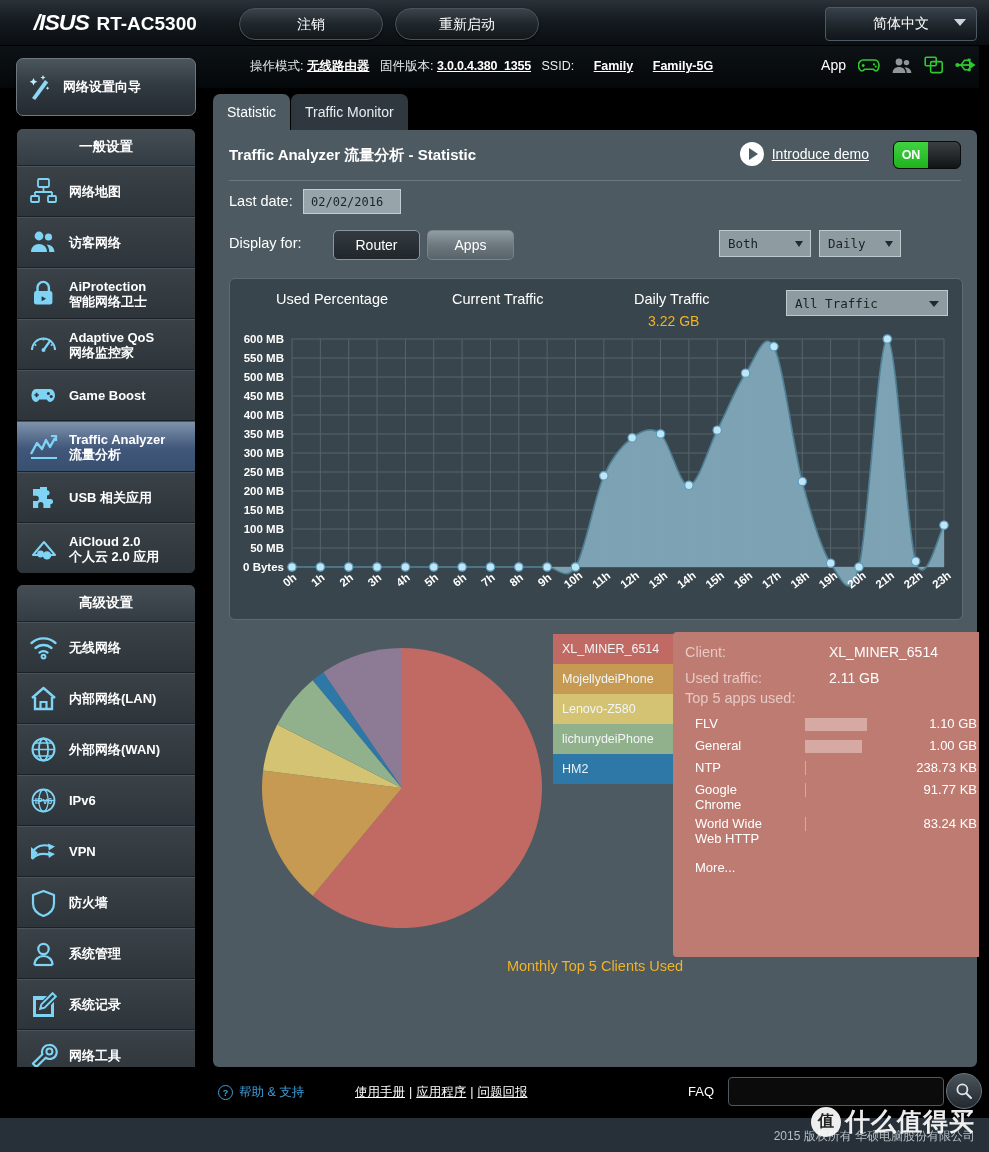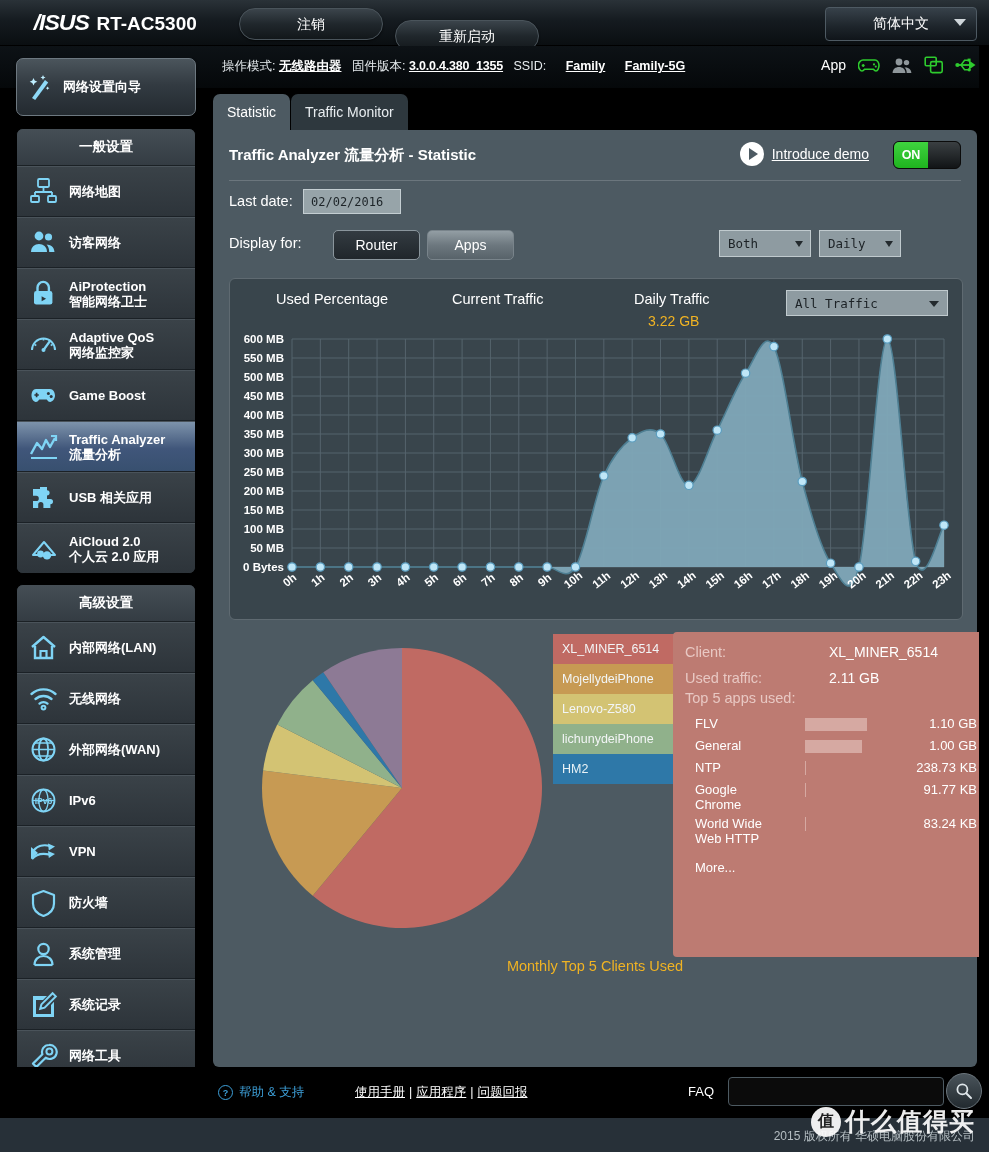--- a/index.html
+++ b/index.html
@@ -23,38 +23,38 @@
     transform:scaleX(1.05);
   }
   .model{font-size:19px;font-weight:bold;color:#fff;letter-spacing:0px;}
   .topbtn{
     position:absolute;top:8px;height:30px;line-height:30px;text-align:center;
     background:linear-gradient(180deg,#3b444b 0%,#20272c 50%,#12171a 100%);
     border:1px solid #4a545b;border-radius:16px;color:#fff;font-size:14px;
     box-shadow:0 1px 2px rgba(0,0,0,.6);
   }
   #btn-logout{left:239px;width:142px;}
-  #btn-reboot{left:395px;width:142px;margin-top:12px;}
+  #btn-reboot{left:395px;width:142px;}
   .langsel{
     position:absolute;right:12px;top:7px;width:150px;height:32px;
     background:linear-gradient(180deg,#37414a 0%,#1d242a 60%,#10151a 100%);
     border:1px solid #4e5a63;border-radius:4px;color:#fff;font-size:14px;
     display:flex;align-items:center;justify-content:center;position:absolute;
   }
   .langsel .caret{position:absolute;right:10px;top:11px;width:0;height:0;
     border-left:6px solid transparent;border-right:6px solid transparent;border-top:7px solid #cfd6da;}
 
   
   .infoline{
     position:absolute;left:0;top:46px;width:989px;height:42px;
     background:linear-gradient(180deg,#0d1216 0%,#05080a 100%);
     color:#e7ecef;font-size:12.5px;
   }
   .infotext{position:absolute;left:222px;top:12px;white-space:nowrap;}
-  .lbl-mode{color:#e7ecef;}
+  .lbl-mode{color:#e7ecef;margin-left:28px;}
   .val-mode{color:#fff;font-weight:bold;text-decoration:underline;}
   .lbl-fw{color:#e7ecef;margin-left:7px;}
   .val-fw{color:#fff;font-weight:bold;text-decoration:underline;letter-spacing:-.2px;}
   .lbl-ssid{margin-left:7px;}
   .val-ssid{color:#fff;font-weight:bold;text-decoration:underline;margin-left:16px;}
   .appicons{position:absolute;right:12px;top:10px;display:flex;align-items:center;gap:11px;}
   .appicons .applabel{color:#fff;font-size:14px;margin-right:1px;}
   .appicons svg{display:block;}
 
   
@@ -394,37 +394,37 @@
               </svg>
             </span>
             <span class="mlabel">AiCloud 2.0<span class="l2">个人云 2.0 应用</span></span>
           </div>
         </div>
         <div class="menugroup">
           <div class="grouphdr">高级设置</div>
           <div class="mitem">
             <span class="micon">
               <svg width="29" height="29" viewBox="0 0 29 29">
-                <path d="M3 14 14.5 4 26 14" fill="none" stroke="#7fd4f5" stroke-width="2.4" stroke-linejoin="round"></path>
-                <path d="M6 13v12h17V13" fill="none" stroke="#7fd4f5" stroke-width="2.4"></path>
-                <path d="M11.5 25v-7h6v7" fill="none" stroke="#7fd4f5" stroke-width="2.2"></path>
-              </svg>
-            </span>
-            <span class="mlabel">内部网络(LAN)</span>
-          </div>
-          <div class="mitem">
-            <span class="micon">
-              <svg width="29" height="29" viewBox="0 0 29 29">
                 <path d="M2.5 10a18 18 0 0 1 24 0" fill="none" stroke="#7fd4f5" stroke-width="2.4" stroke-linecap="round"></path>
                 <path d="M6.5 15a12 12 0 0 1 16 0" fill="none" stroke="#7fd4f5" stroke-width="2.4" stroke-linecap="round"></path>
                 <path d="M10.5 19.6a6.2 6.2 0 0 1 8 0" fill="none" stroke="#7fd4f5" stroke-width="2.4" stroke-linecap="round"></path>
                 <circle cx="14.5" cy="23.6" r="1.9" fill="none" stroke="#7fd4f5" stroke-width="2"></circle>
               </svg>
             </span>
             <span class="mlabel">无线网络</span>
+          </div>
+          <div class="mitem">
+            <span class="micon">
+              <svg width="29" height="29" viewBox="0 0 29 29">
+                <path d="M3 14 14.5 4 26 14" fill="none" stroke="#7fd4f5" stroke-width="2.4" stroke-linejoin="round"></path>
+                <path d="M6 13v12h17V13" fill="none" stroke="#7fd4f5" stroke-width="2.4"></path>
+                <path d="M11.5 25v-7h6v7" fill="none" stroke="#7fd4f5" stroke-width="2.2"></path>
+              </svg>
+            </span>
+            <span class="mlabel">内部网络(LAN)</span>
           </div>
           <div class="mitem">
             <span class="micon">
               <svg width="29" height="29" viewBox="0 0 29 29">
                 <circle cx="14.5" cy="14.5" r="11" fill="none" stroke="#7fd4f5" stroke-width="2"></circle>
                 <ellipse cx="14.5" cy="14.5" rx="4.6" ry="11" fill="none" stroke="#7fd4f5" stroke-width="1.8"></ellipse>
                 <path d="M3.5 14.5h22M5.4 8h18.2M5.4 21h18.2" stroke="#7fd4f5" stroke-width="1.6"></path>
               </svg>
             </span>
             <span class="mlabel">外部网络(WAN)</span>

